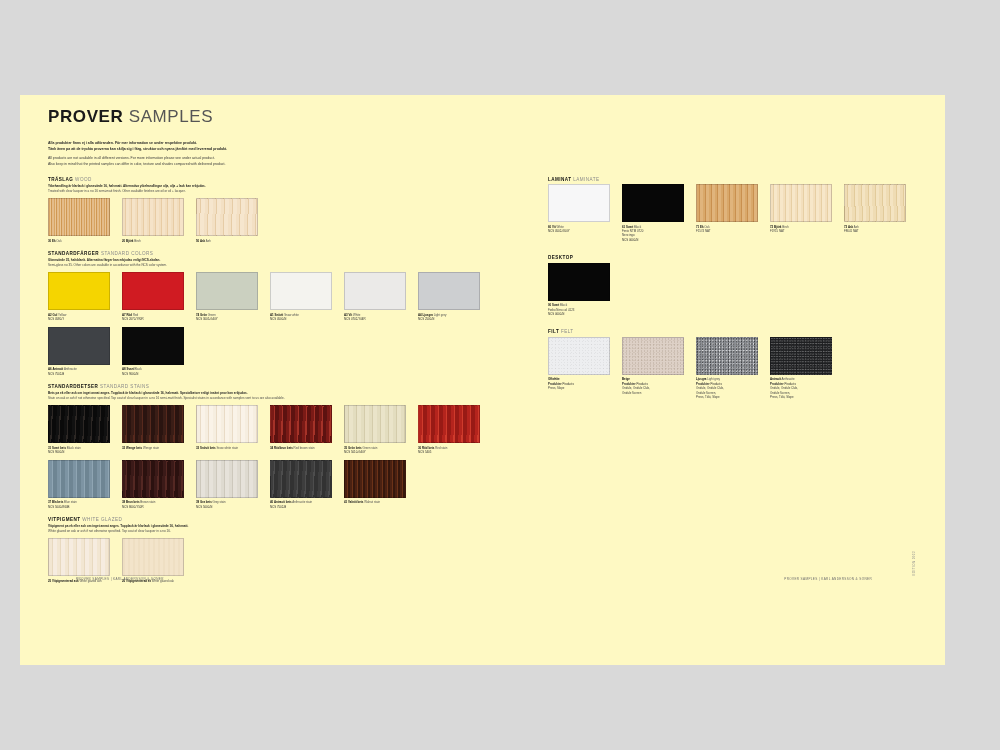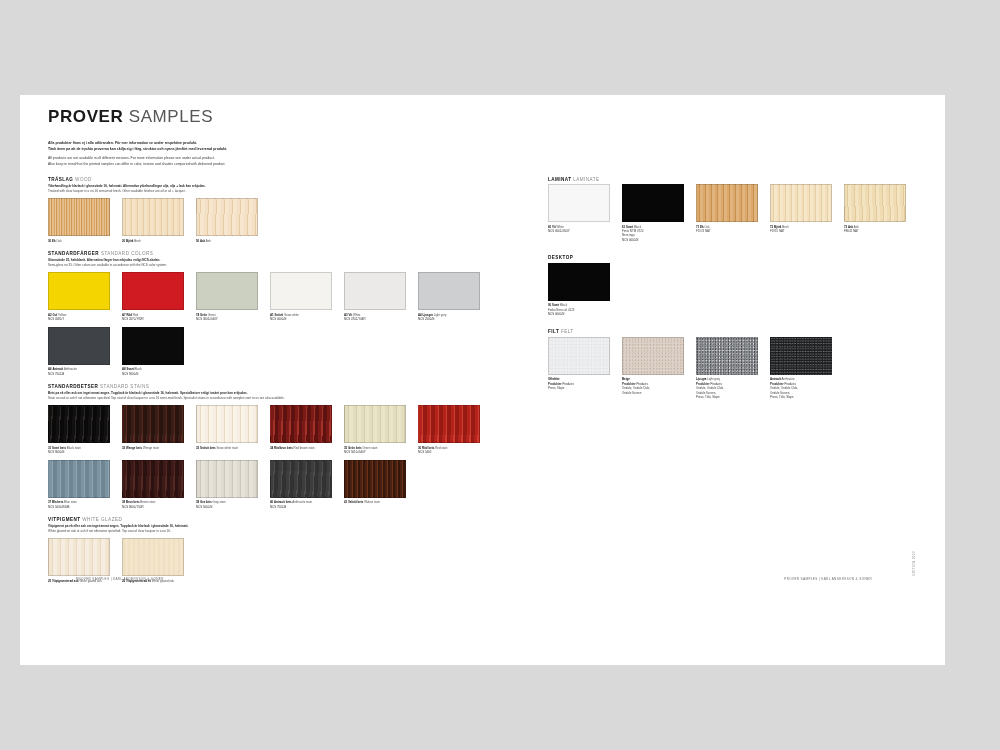--- a/index.html
+++ b/index.html
@@ -6,21 +6,21 @@
   html, body {
     width: 1000px; height: 750px;
     background: #d9d9d9;
     font-family: "Liberation Sans", sans-serif;
     overflow: hidden;
   }
   #page {
     position: absolute;
     left: 20px; top: 95px;
     width: 925px; height: 570px;
-    background: #ffffff;
+    background: #fef9c3;
   }
   #inner { position: absolute; left: 28px; top: 12px; width: 880px; }
 
   
   .doc-title { font-size: 17px; letter-spacing: .6px; margin-bottom: 14px; white-space: nowrap; }
   .doc-title .b { font-weight: bold; color: #1a1a1a; }
   .doc-title .l { font-weight: normal; color: #555; }
 
   .intro { font-size: 3.5px; line-height: 1.62; color: #222; }
   .intro .sv { font-weight: 600; }

